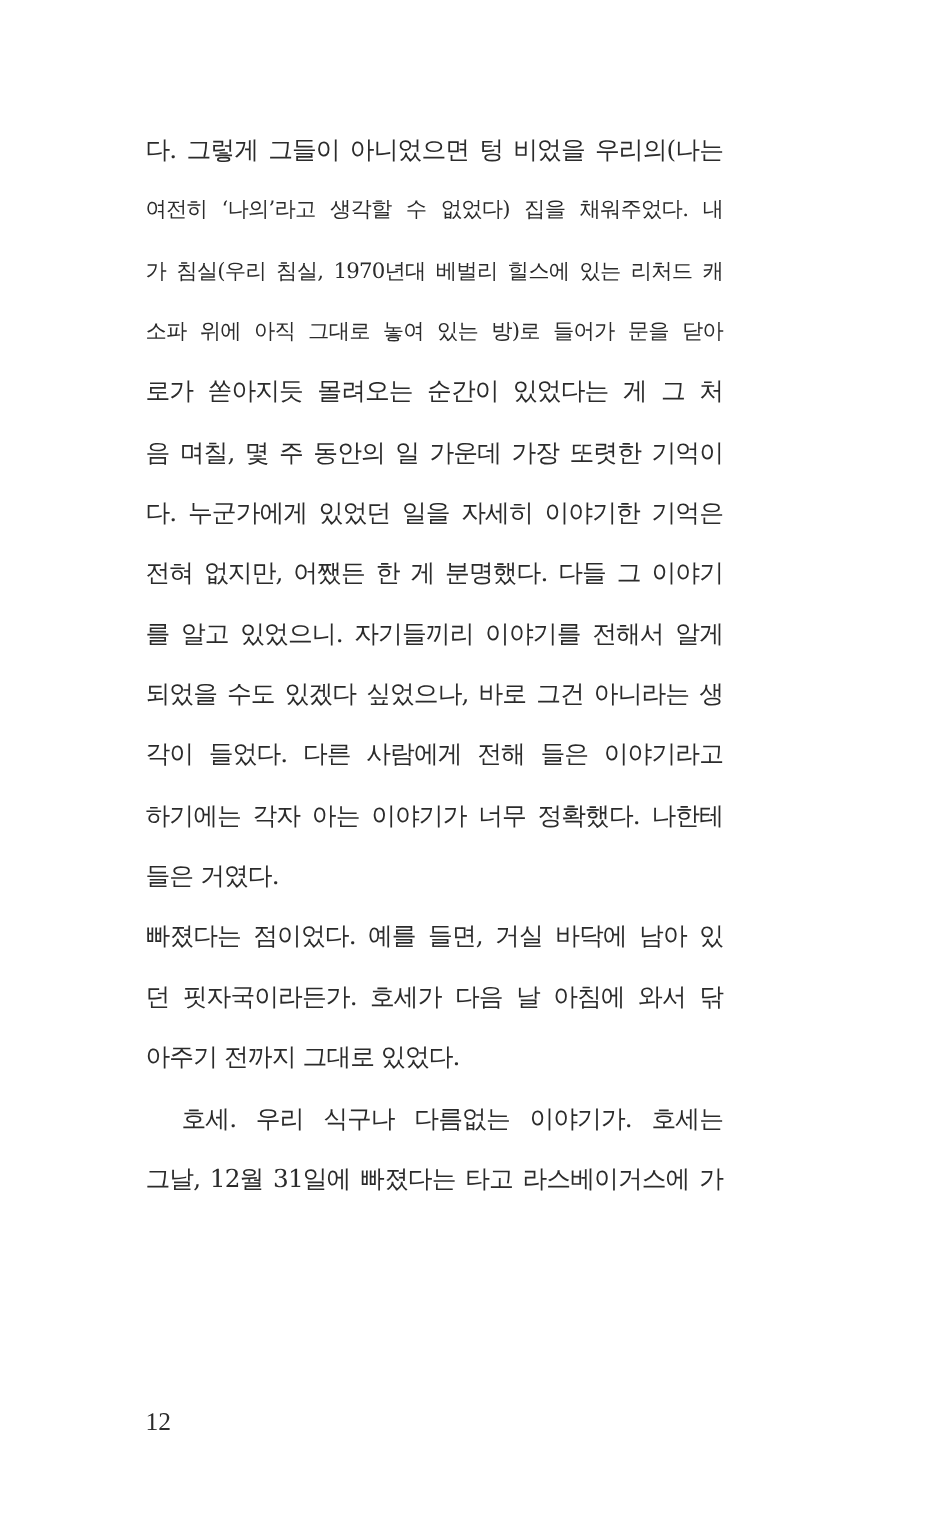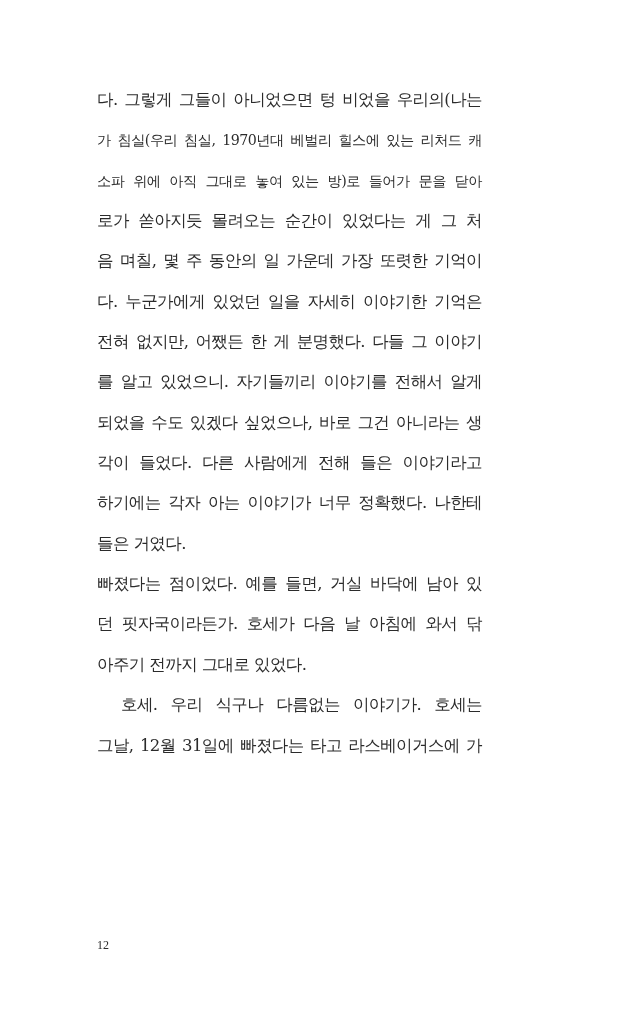--- a/index.html
+++ b/index.html
@@ -18,29 +18,30 @@
       font-size: 16.5px; white-space: nowrap;
       text-align: justify; text-align-last: justify;
       letter-spacing: -0.6px;
     }
     .line.small { font-size: 14.2px; letter-spacing: -0.5px; }
     .line.last { text-align-last: left; }
     .line.indent { padding-left: 24px; }
     .page-number {
       position: absolute; left: 97px; top: 938px;
       font-family: "Liberation Serif", "DejaVu Serif", serif;
-      font-size: 12px; color: #2b2b2b;
+      font-size: 17px; color: #2b2b2b;
     }
   </style>
 </head>
 <body>
 
 <div class="page">
   <div class="text-block">
     <div class="line">다. 그렇게 그들이 아니었으면 텅 비었을 우리의(나는</div>
+    <div class="line small">여전히 ‘나의’라고 생각할 수 없었다) 집을 채워주었다. 내</div>
     <div class="line small">가 침실(우리 침실, 1970년대 베벌리 힐스에 있는 리처드 캐</div>
     <div class="line small">소파 위에 아직 그대로 놓여 있는 방)로 들어가 문을 닫아</div>
     <div class="line">로가 쏟아지듯 몰려오는 순간이 있었다는 게 그 처</div>
     <div class="line">음 며칠, 몇 주 동안의 일 가운데 가장 또렷한 기억이</div>
     <div class="line">다. 누군가에게 있었던 일을 자세히 이야기한 기억은</div>
     <div class="line">전혀 없지만, 어쨌든 한 게 분명했다. 다들 그 이야기</div>
     <div class="line">를 알고 있었으니. 자기들끼리 이야기를 전해서 알게</div>
     <div class="line">되었을 수도 있겠다 싶었으나, 바로 그건 아니라는 생</div>
     <div class="line">각이 들었다. 다른 사람에게 전해 들은 이야기라고</div>
     <div class="line">하기에는 각자 아는 이야기가 너무 정확했다. 나한테</div>

